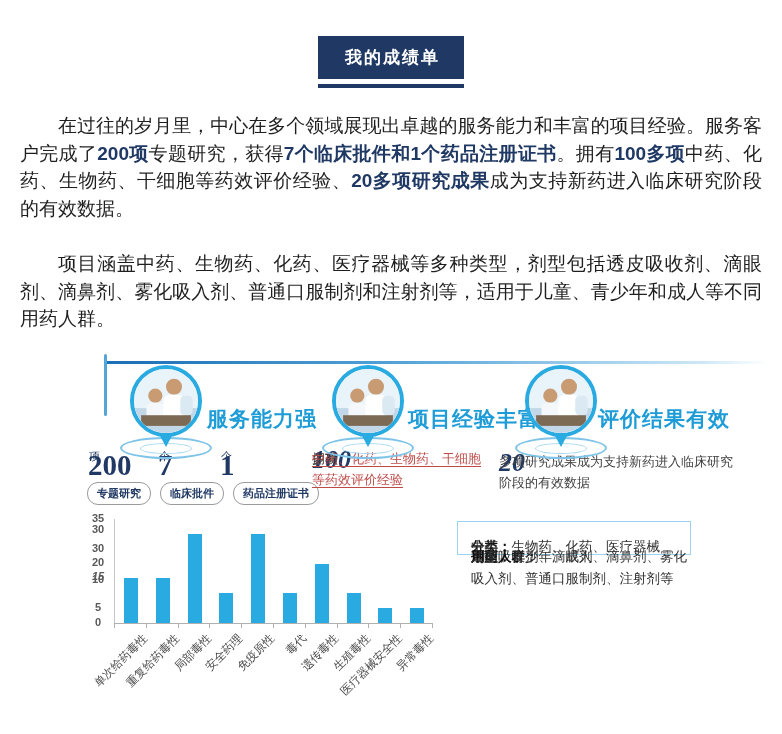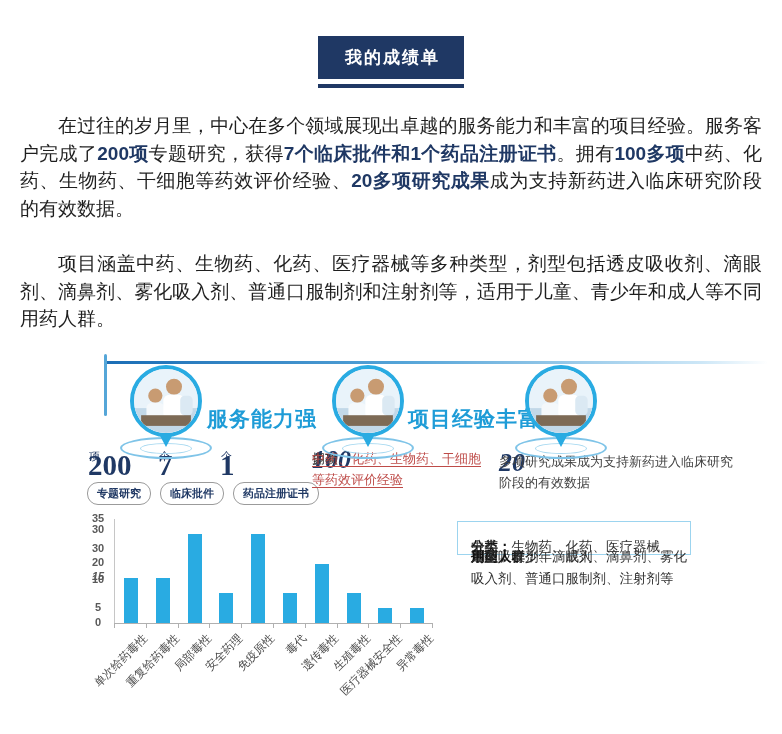--- a/index.html
+++ b/index.html
@@ -145,20 +145,21 @@
         <rect width="72" height="72" fill="#e9f3fa"></rect>
         <rect y="44" width="72" height="28" fill="#c2d8e8"></rect>
         <circle cx="24" cy="30" r="8" fill="#c89b72"></circle>
         <rect x="14" y="38" width="20" height="20" rx="6" fill="#f4f8fb"></rect>
         <circle cx="45" cy="20" r="9" fill="#c89b72"></circle>
         <rect x="33" y="29" width="24" height="28" rx="7" fill="#ffffff"></rect>
         <rect x="52" y="30" width="14" height="22" rx="5" fill="#dbe9f3"></rect>
         <rect x="8" y="52" width="56" height="12" fill="#7d6a55"></rect>
       </svg>
   </div>
+  <div class="pin-label" style="left:598px">评价结果有效</div>
 
   <div class="stat" style="left:88px">
     <span class="num">200</span>
       <span class="unit">项</span>
   </div>
   <div class="stat" style="left:158px">
     <span class="num">7</span>
       <span class="unit">个</span>
   </div>
   <div class="stat" style="left:220px">

